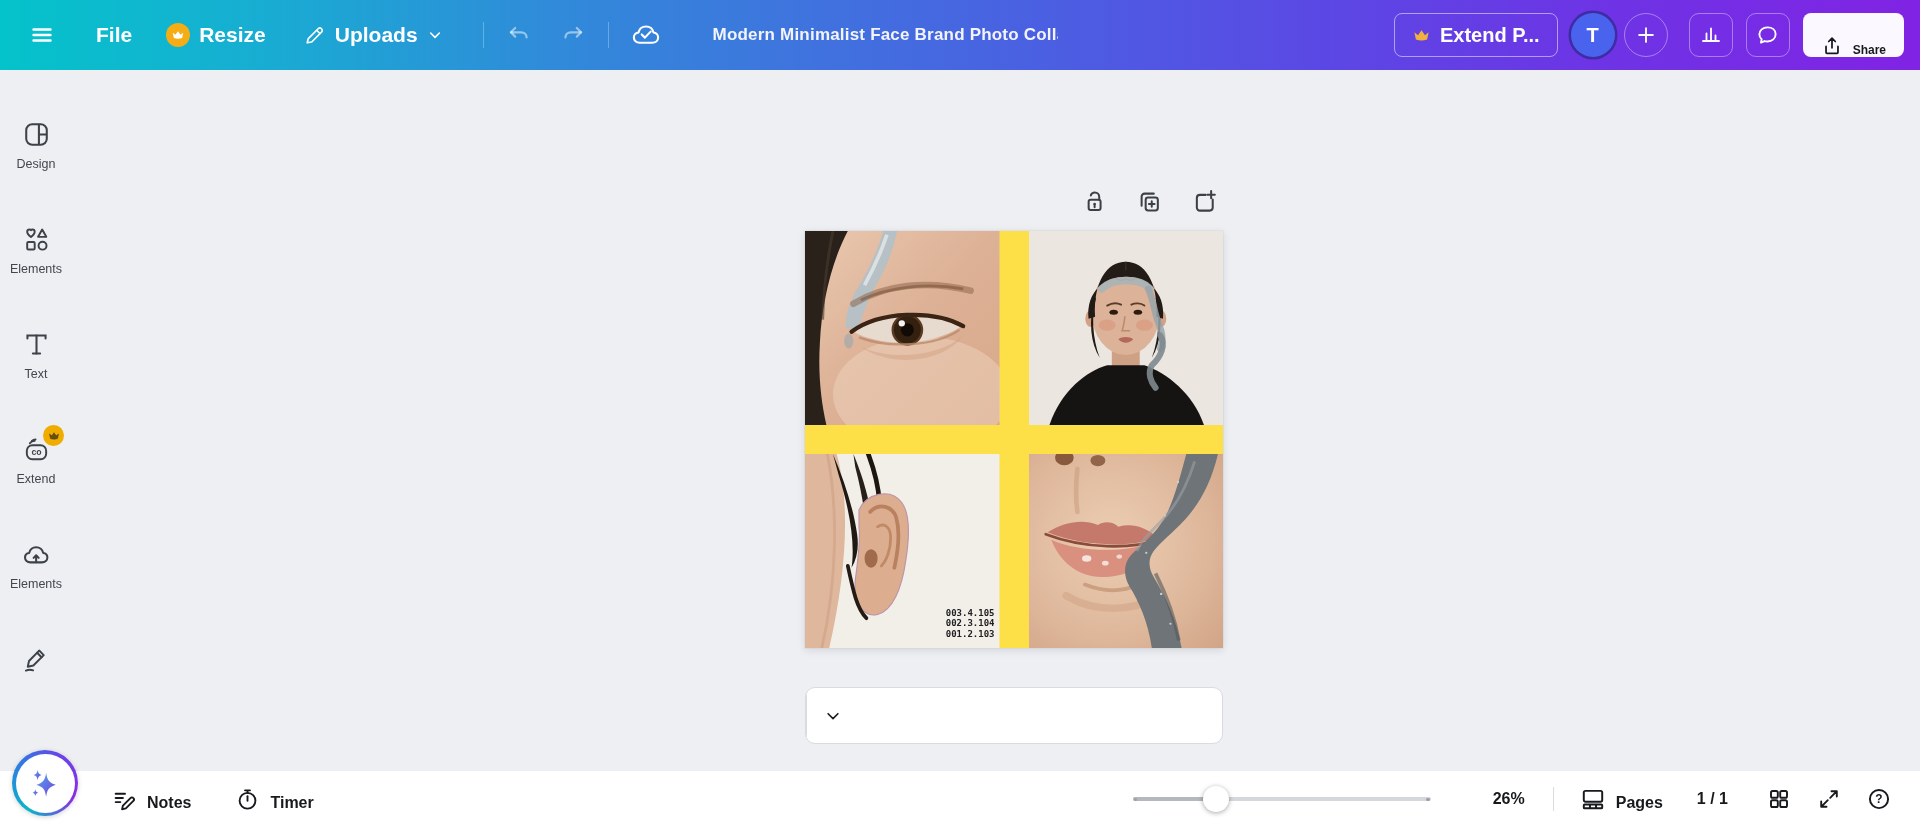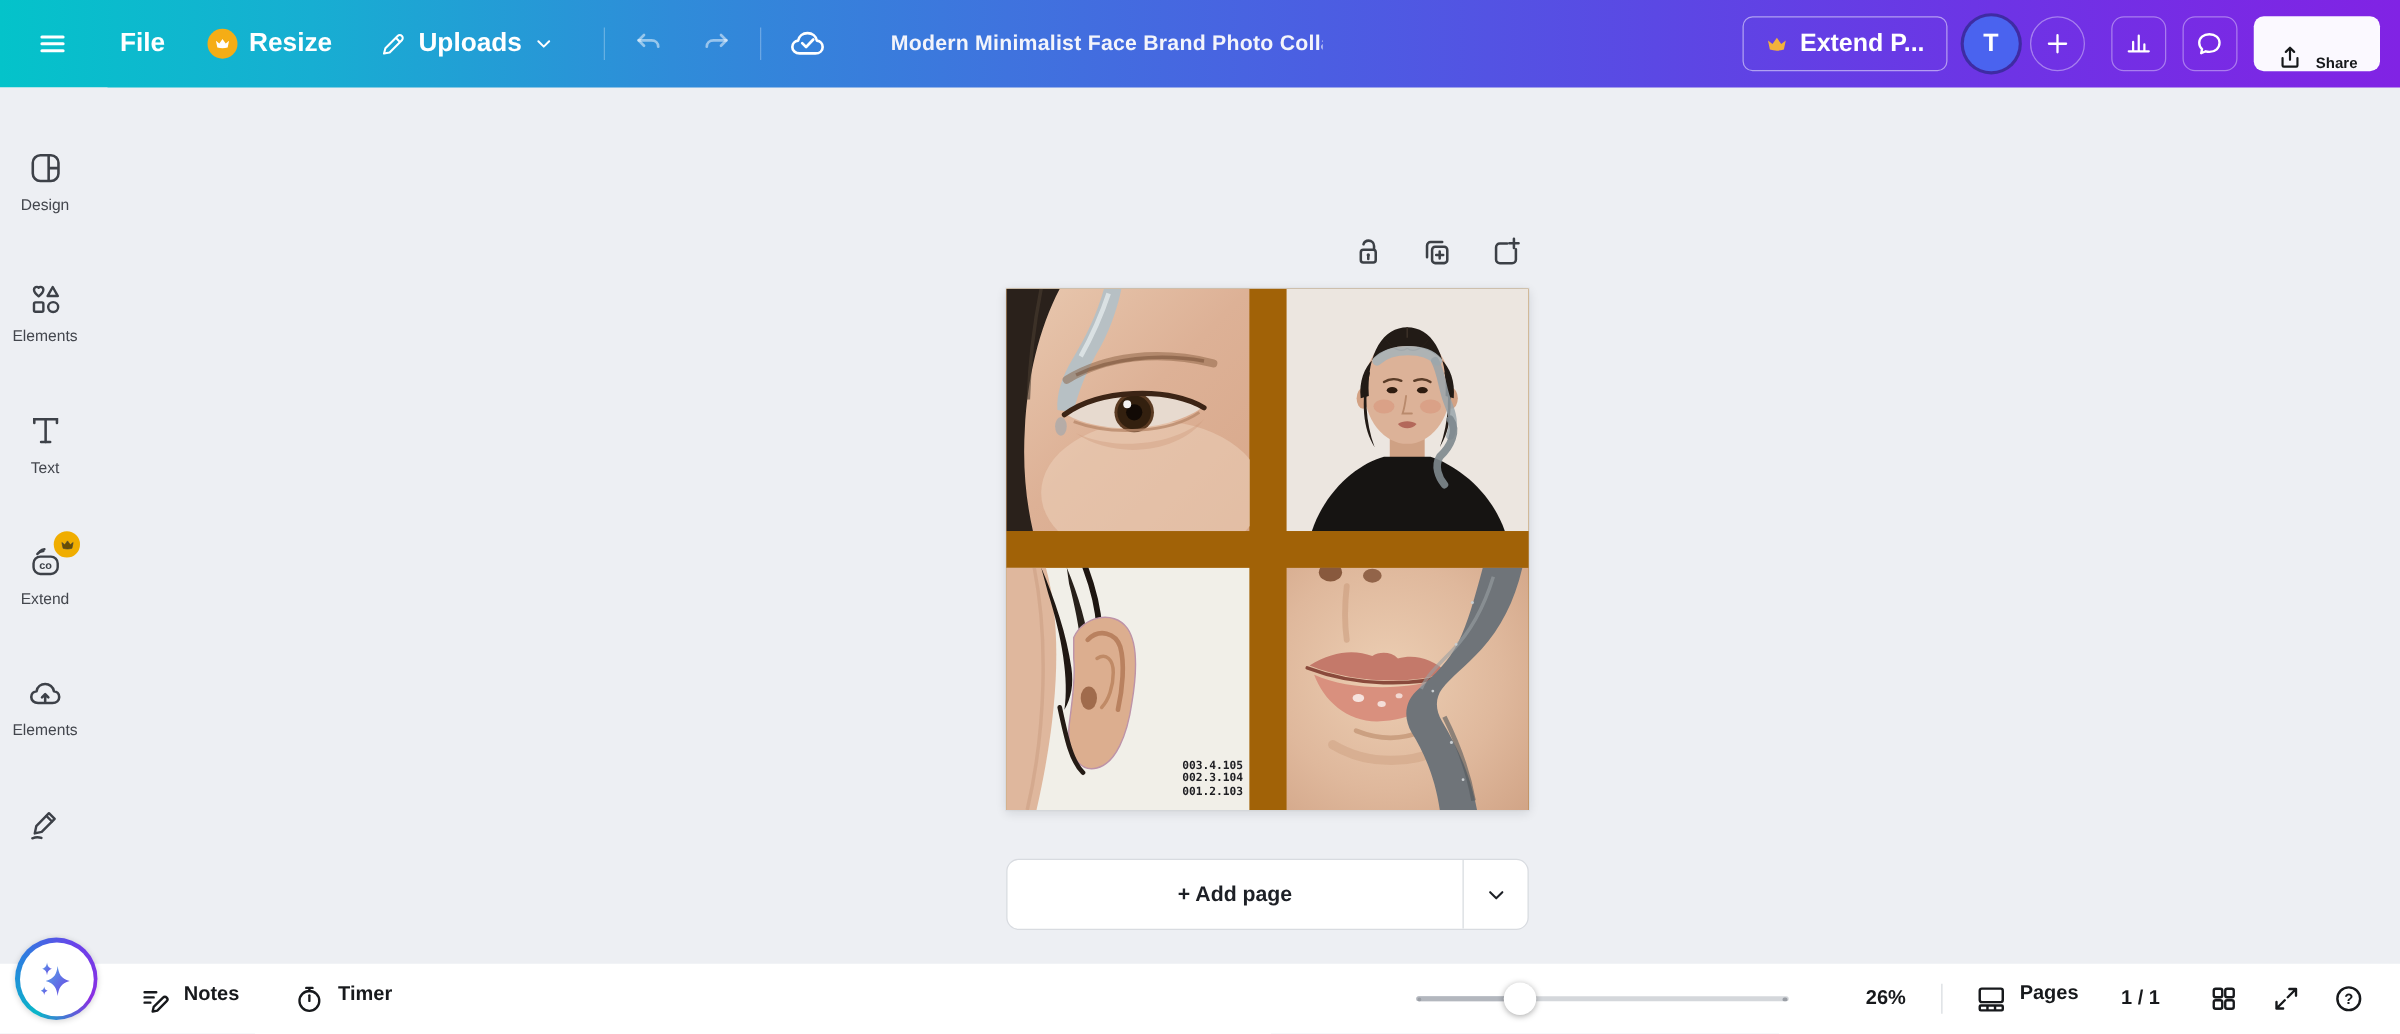--- a/index.html
+++ b/index.html
@@ -74,21 +74,21 @@
     position:absolute; top:-10px; right:8px; width:21px; height:21px;
     border-radius:50%; background:#f0ad00; display:grid; place-items:center;
   }
 
   
   .page-tools { position:absolute; top:186px; left:1079px; display:flex; gap:25px; }
   .pt-btn { width:30px; height:30px; display:grid; place-items:center; cursor:pointer; border-radius:6px; }
 
   .page {
     position:absolute; left:805px; top:231px; width:418px; height:417px;
-    background:#a16207; display:grid; grid-template-columns:1fr 1fr; grid-template-rows:1fr 1fr;
+    background:#fde047; display:grid; grid-template-columns:1fr 1fr; grid-template-rows:1fr 1fr;
     box-shadow:0 0 0 1px rgba(20,25,30,.03), 0 2px 8px rgba(20,25,30,.12);
     cursor:pointer;
     gap:29px;
   }
   .cell { position:relative; overflow:hidden; }
   .cell svg { display:block; width:100%; height:100%; }
   .codes {
     position:absolute; right:5px; bottom:9px; text-align:right;
     font-family:"DejaVu Sans Mono",monospace; font-size:9px; line-height:10.5px;
     font-weight:700; color:#202024; letter-spacing:0;
@@ -106,21 +106,21 @@
   .add-page-chevron {
     width:52px; border-left:1px solid #d8dbe0; display:grid; place-items:center; cursor:pointer;
   }
 
   
   .footer {
     position:absolute; bottom:0; left:0; right:0; height:56px; background:#fff;
     display:flex; align-items:center; padding:0 24px 0 112px;
     font-size:16px; font-weight:600; color:#17191c;
   }
-  .f-item { display:flex; align-items:flex-start; gap:10px; cursor:pointer; }
+  .f-item { display:flex; align-items:flex-end; gap:10px; cursor:pointer; }
   .f-right { margin-left:auto; display:flex; align-items:center; }
   .slider { position:relative; width:298px; height:26px; cursor:pointer; }
   .slider .track { position:absolute; left:0; right:0; top:11px; height:4px; border-radius:2px; background:#d4d7db; }
   .slider .fill  { position:absolute; left:0; top:11px; height:4px; border-radius:2px; width:28%; background:#b3b7be; }
   .slider .dot-l, .slider .dot-r { position:absolute; top:11.5px; width:3.5px; height:3.5px; border-radius:50%; background:#9b9fa6; }
   .slider .dot-l { left:1px; } .slider .dot-r { right:1px; }
   .slider .thumb {
     position:absolute; top:0; left:calc(28% - 13px); width:26px; height:26px; border-radius:50%;
     background:#fff; box-shadow:0 1px 5px rgba(0,0,0,.35);
   }
@@ -409,21 +409,20 @@
       <circle cx="160" cy="30" r="1.3" fill="#c9ced1"></circle>
         <circle cx="146" cy="66" r="1.2" fill="#c9ced1"></circle>
         <circle cx="126" cy="106" r="1.2" fill="#c9ced1"></circle>
         <circle cx="142" cy="150" r="1.3" fill="#c9ced1"></circle>
         <circle cx="152" cy="182" r="1.2" fill="#c9ced1"></circle>
     </svg>
   </div>
 </div>
 
 <div class="add-page">
-  <div class="add-page-main">+ Add page</div>
   <div class="add-page-chevron">
     <svg width="18" height="18" viewBox="0 0 24 24" fill="none" stroke="#1d2026" stroke-width="2.2" stroke-linecap="round" stroke-linejoin="round">
         <path d="M5.5 9l6.5 6.5L18.5 9"></path>
       </svg>
   </div>
 </div>
 
 <div class="footer">
   <div class="f-item" style="margin-right:44px;">
     <svg width="25" height="25" viewBox="0 0 24 24" fill="none" stroke="#17191c" stroke-width="1.8" stroke-linecap="round" stroke-linejoin="round">

